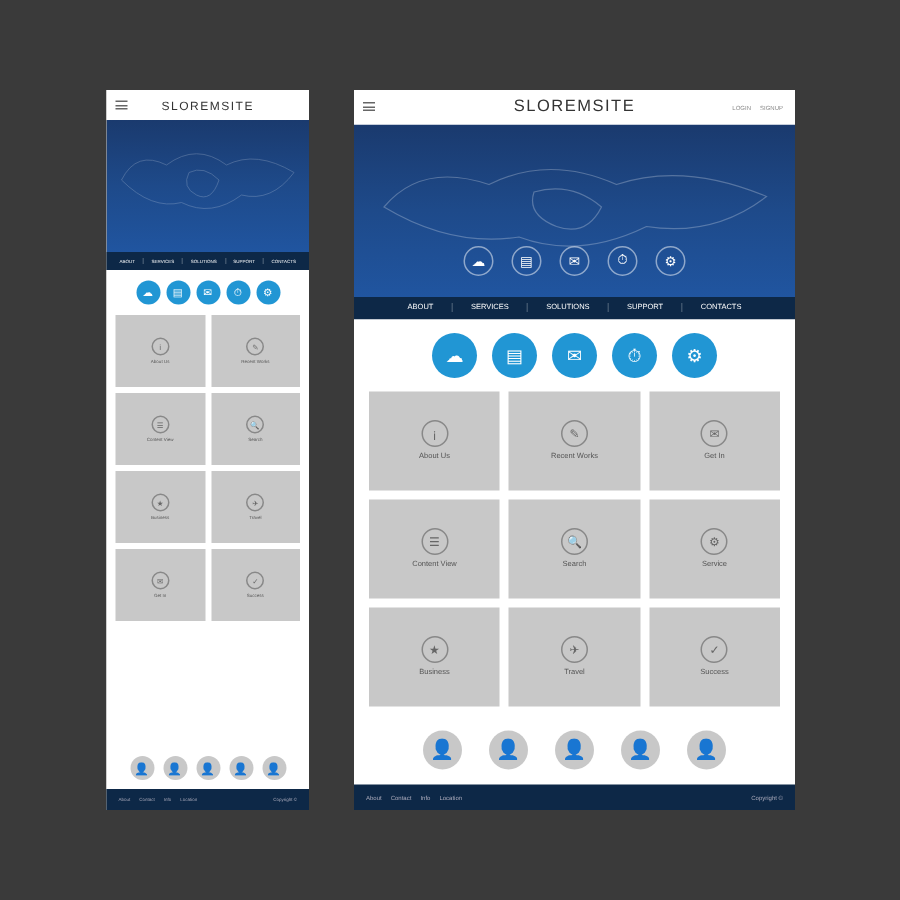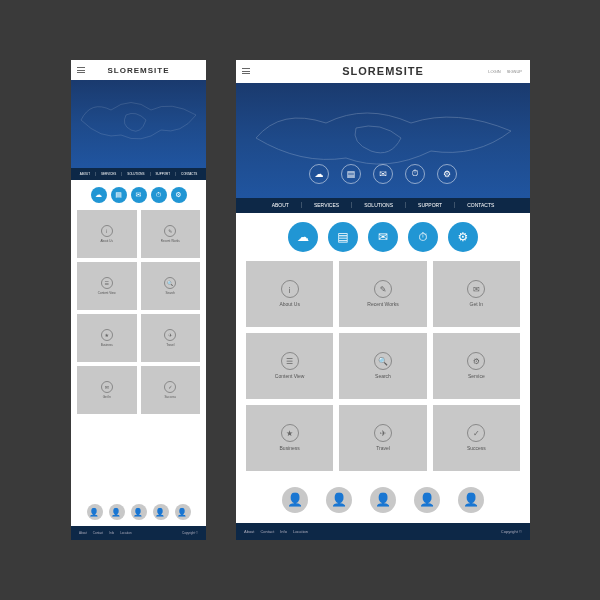--- a/index.html
+++ b/index.html
@@ -4,21 +4,21 @@
 <style>
   * { margin:0; padding:0; box-sizing:border-box; }
   body { background:#3a3a3a; width:600px; height:600px; font-family:Arial,Helvetica,sans-serif; overflow:hidden; position:relative; }
   .mockup { background:#fff; position:absolute; display:flex; flex-direction:column; }
   .mockup.mobile { left:71px; top:60px; width:135px; height:480px; }
   .mockup.desktop { left:236px; top:60px; width:294px; height:480px; }
 
   .topbar { background:#fff; display:flex; align-items:center; justify-content:center; position:relative; }
   .mobile .topbar { height:20px; }
   .desktop .topbar { height:24px; }
-  .site-title { font-weight:700; letter-spacing:1px; color:#333; }
+  .site-title { font-weight:400; letter-spacing:1px; color:#333; }
   .mobile .site-title { font-size:8px; }
   .desktop .site-title { font-size:11px; }
   .hamburger { position:absolute; left:6px; display:flex; flex-direction:column; gap:1.5px; cursor:pointer;}
   .hamburger span { display:block; width:8px; height:1px; background:#666; }
   .top-links { position:absolute; right:8px; font-size:4px; color:#888; display:flex; gap:6px; }
 
   .hero { position:relative; overflow:hidden; }
   .mobile .hero { height:88px; }
   .desktop .hero { height:120px; }
   .hero-bg { position:absolute; inset:0; background:linear-gradient(180deg,#1a3a6e 0%,#1e4a8a 50%,#2055a0 100%); }

